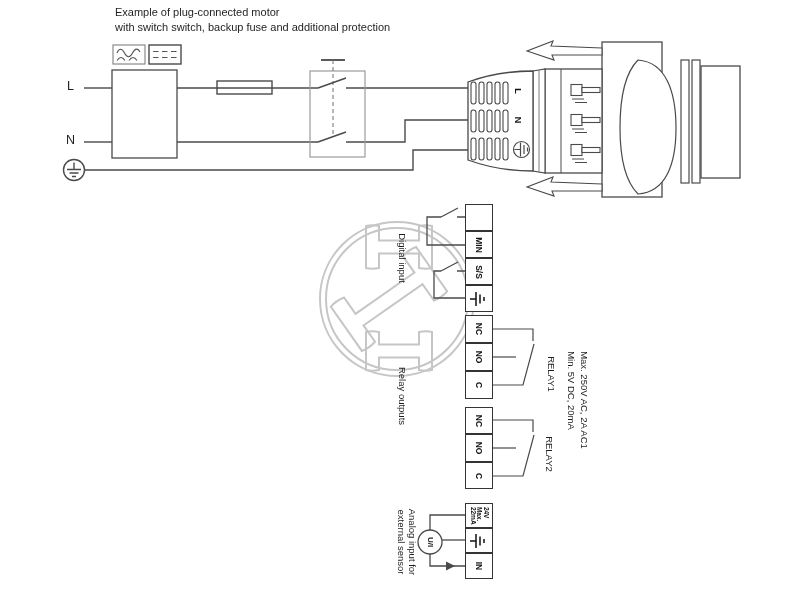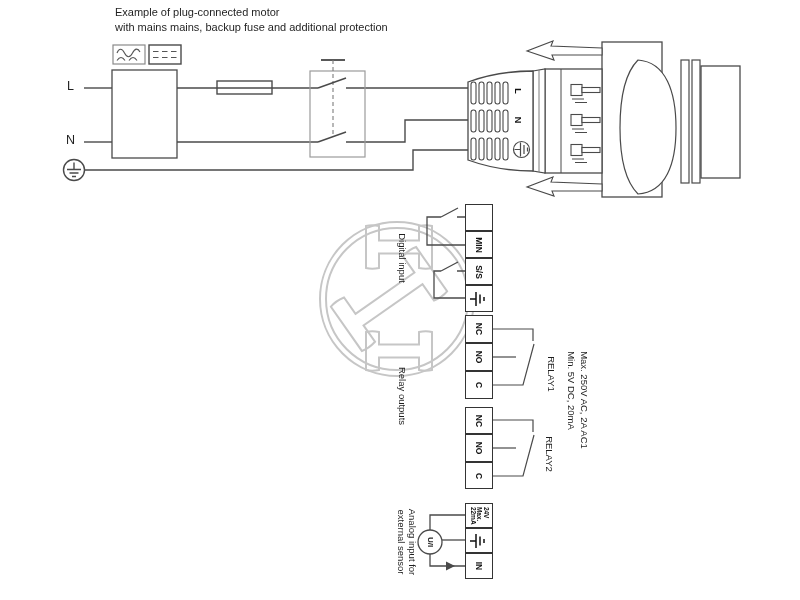--- a/index.html
+++ b/index.html
@@ -157,21 +157,21 @@
     <g stroke="#4a4a4a" stroke-width="1.3" fill="none">
       <path d="M465,515 H430 V530"></path>
       <path d="M465,540 H442"></path>
       <path d="M430,554 V566 H465"></path>
       <polygon points="446,561.5 455,566 446,570.5" fill="#4a4a4a" stroke="none"></polygon>
       <circle cx="430" cy="542" r="12" fill="#fff"></circle>
     </g>
   </svg>
 
   <div class="abs title" style="left:115px;top:6px">Example of plug-connected motor</div>
-  <div class="abs title" style="left:115px;top:21px">with mains mains, backup fuse and additional protection</div>
+  <div class="abs title" style="left:115px;top:21px">with switch switch, backup fuse and additional protection</div>
 
   <div class="abs mains-label" style="left:67px;top:79px">L</div>
   <div class="abs mains-label" style="left:66px;top:133px">N</div>
 
   <div class="rcenter plug-pin" style="left:518px;top:91px">L</div>
   <div class="rcenter plug-pin" style="left:518px;top:120px">N</div>
 
   <div class="tbox" style="left:465px;top:204px;height:27px"></div>
   <div class="tbox" style="left:465px;top:231px;height:27px">
     <span class="lbl">MIN</span>

